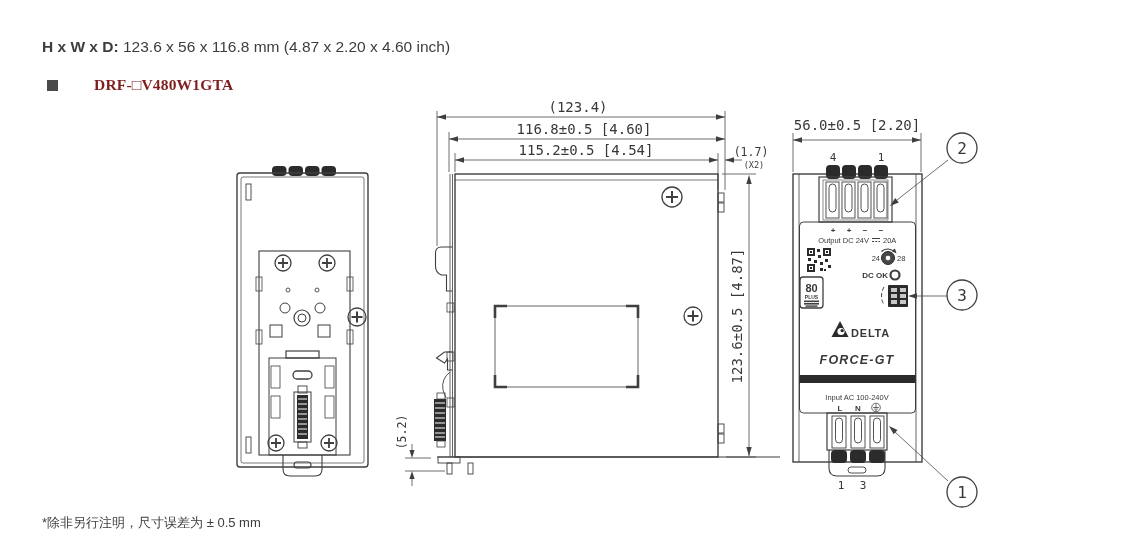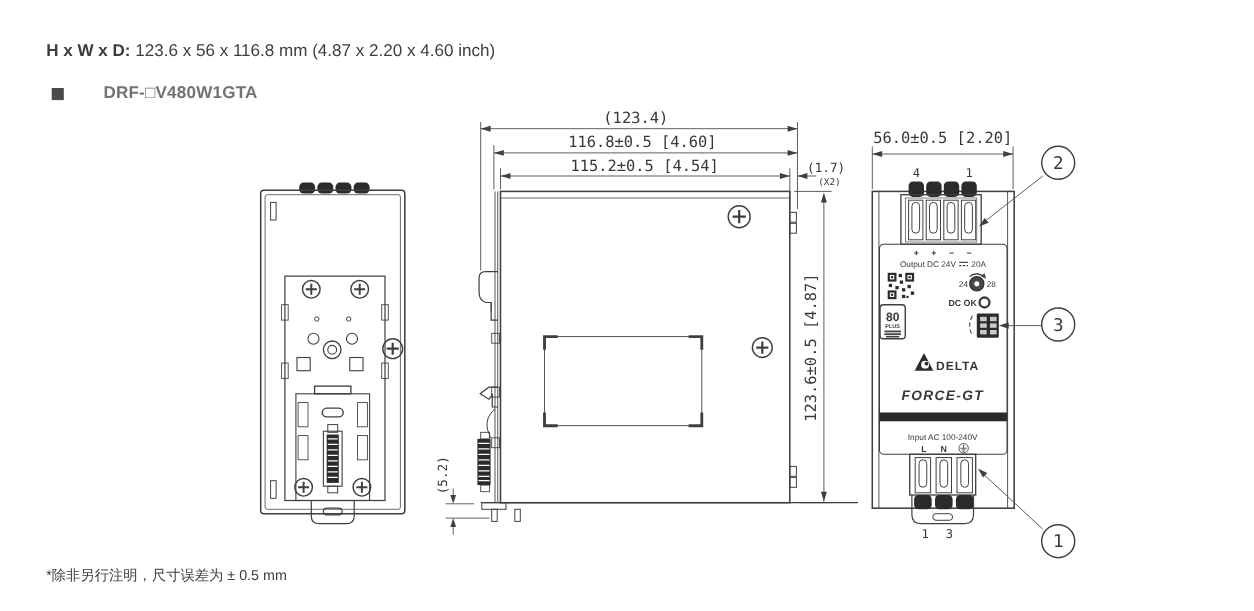--- a/index.html
+++ b/index.html
@@ -2,21 +2,21 @@
 <html><head>
 <meta charset="utf-8">
 <style>
   html,body{margin:0;padding:0;background:#fff;}
   .canvas{position:relative;width:1140px;height:555px;background:#ffffff;overflow:hidden;
           font-family:"Liberation Sans","DejaVu Sans",sans-serif;color:#3d3d3d;}
   .hdr{position:absolute;left:42px;top:38px;font-size:15.5px;color:#3d3d3d;}
   .hdr b{font-weight:bold;}
   .model-row{position:absolute;left:47px;top:76px;display:flex;align-items:center;}
   .bullet{width:11px;height:11px;background:#4a4a4a;margin-right:36px;}
-  .model{font-size:15.5px;font-weight:bold;color:#737373;letter-spacing:.2px;}
+  .model{font-size:15.5px;font-weight:bold;color:#7f1d1d;letter-spacing:.2px;font-family:Liberation Serif, serif;}
   .footer{position:absolute;left:42px;top:514px;font-size:13px;color:#3d3d3d;}
   svg{position:absolute;overflow:visible;}
   svg text{fill:#383838;}
   .dimtxt{font-family:"DejaVu Sans Mono","Liberation Mono",monospace;font-size:14px;}
   .dimtxt-sm{font-family:"DejaVu Sans Mono","Liberation Mono",monospace;font-size:11.5px;}
   .dimtxt-xs{font-family:"DejaVu Sans Mono","Liberation Mono",monospace;font-size:8.5px;}
   .lbl{font-family:"DejaVu Sans Mono","Liberation Mono",monospace;font-size:11px;}
   .panel7{font-family:"Liberation Sans","DejaVu Sans",sans-serif;font-size:7.5px;}
   .panel8b{font-family:"Liberation Sans","DejaVu Sans",sans-serif;font-size:8px;font-weight:bold;}
   .callout{font-family:"DejaVu Sans Mono","Liberation Mono",monospace;font-size:16px;}

